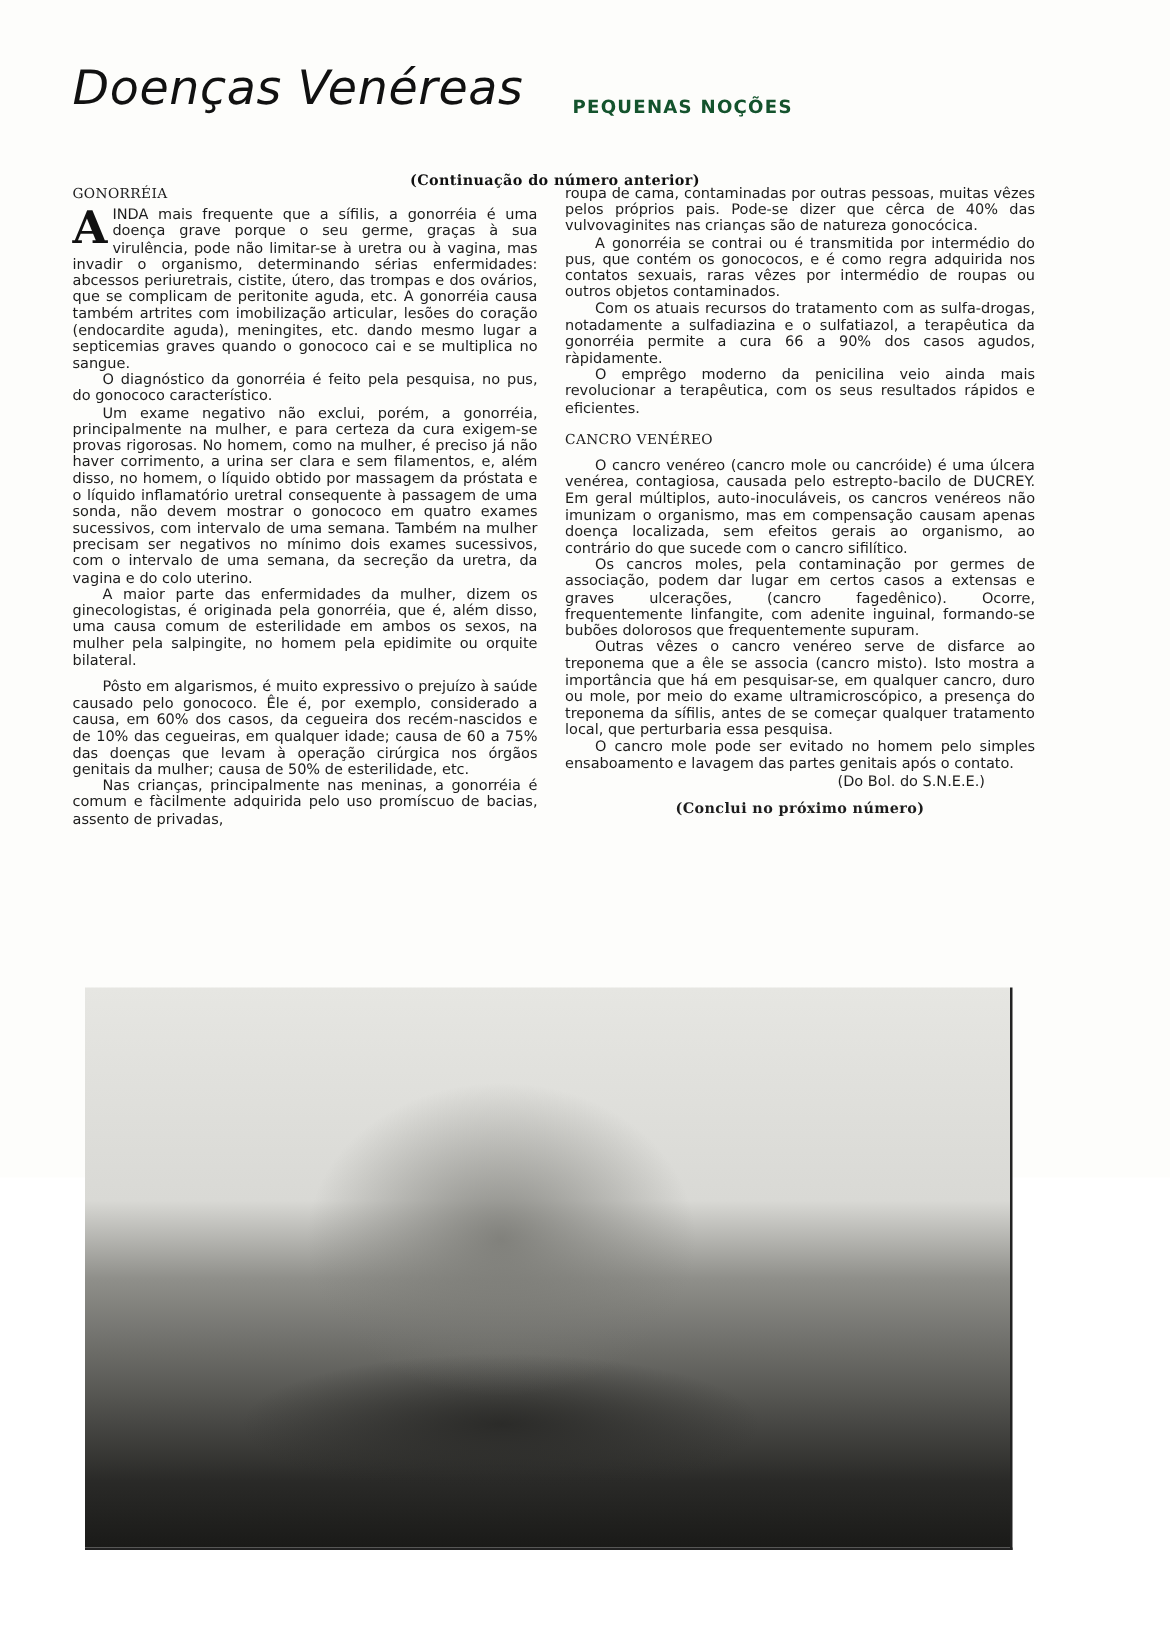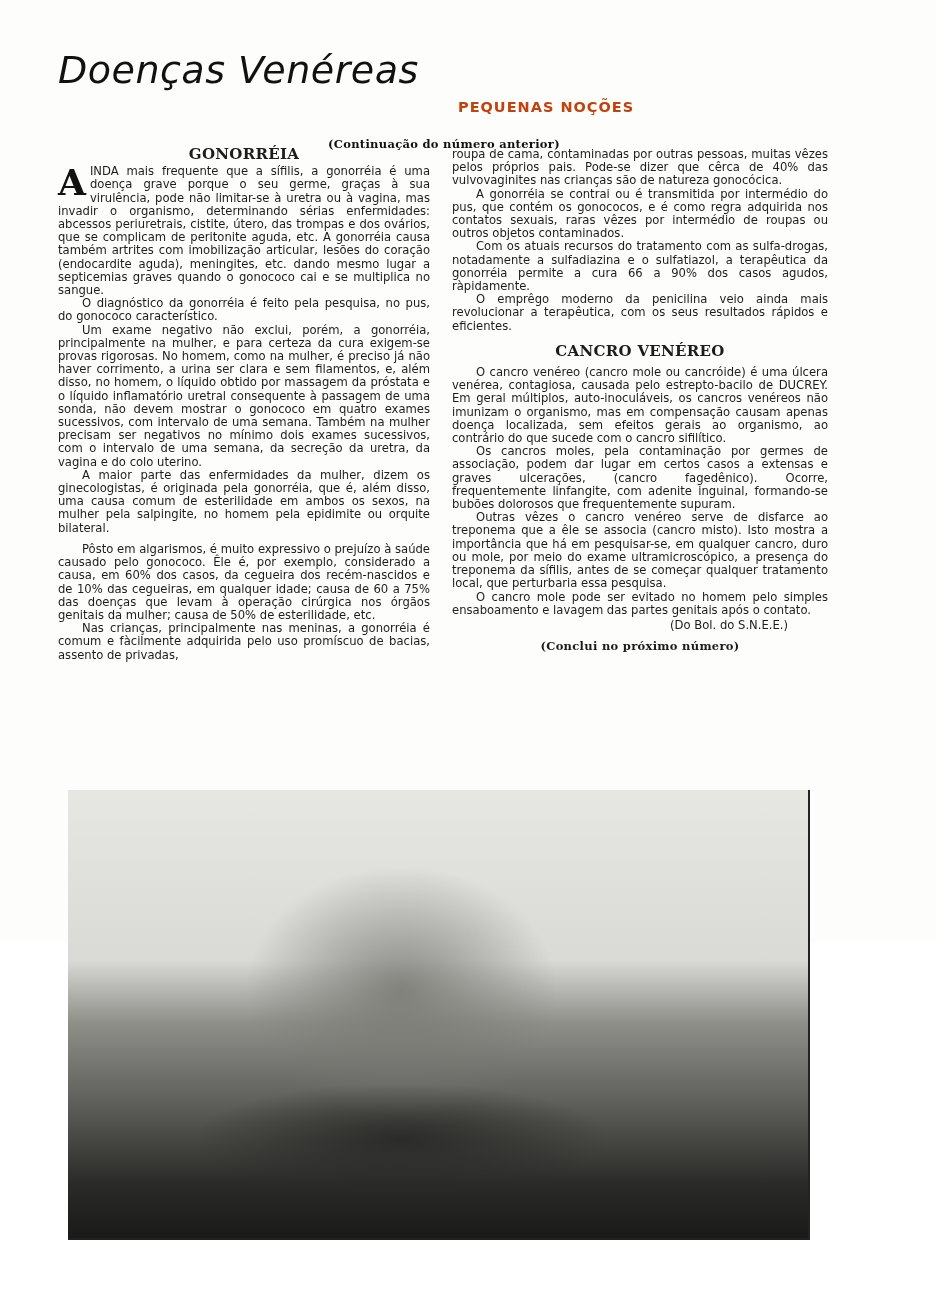--- a/index.html
+++ b/index.html
@@ -5,43 +5,43 @@
   html, body { margin: 0; padding: 0; background: #ffffff; }
   body { width: 936px; height: 1314px; position: relative; overflow: hidden; color: #1a1a1a; }
   .page { position: absolute; left: 0; top: 0; width: 936px; height: 942px; background: #fdfdfb; }
 
   .main-title {
     position: absolute; left: 58px; top: 48px;
     font-family: "DejaVu Sans", sans-serif; font-style: italic; font-weight: normal;
     font-size: 38px; letter-spacing: 0.5px; color: #111; margin: 0;
   }
   .subtitle {
-    position: absolute; left: 458px; top: 99px;
+    position: absolute; left: 458px; top: 78px;
     font-family: "DejaVu Sans", sans-serif; font-weight: bold; font-size: 14.5px;
-    letter-spacing: 1px; color: #c2410c; margin: 0;
+    letter-spacing: 1px; color: #14532d; margin: 0;
   }
   .continuation {
     position: absolute; left: 312px; top: 121px;
     font-family: "DejaVu Serif", serif; font-weight: bold; font-size: 11.5px;
     letter-spacing: 0.3px; color: #111; margin: 16px;
   }
 
   .col {
     position: absolute; top: 148px;
     font-family: "DejaVu Sans", sans-serif; font-size: 11.6px; line-height: 13.2px;
     text-align: justify; color: #1c1c1c;
   }
   .col-left { left: 58px; width: 372px; }
   .col-right { left: 452px; width: 376px; }
 
   .col p { margin: 0; text-indent: 24px; }
   .col p.gap { margin-top: 8px; }
   .section-heading {
-    font-family: "DejaVu Serif", serif; font-weight: bold; font-size: 15px;
-    text-align: center; margin: 0 0 4px 0; letter-spacing: 0.3px;
+    font-family: "DejaVu Serif", serif; font-weight: normal; font-size: 11px;
+    text-align: left; margin: 0 0 4px 0; letter-spacing: 0.3px;
   }
   .col-right .section-heading { margin-top: 12px; margin-bottom: 8px; }
   .first-para { text-indent: 0 !important; }
   .drop-cap {
     float: left; font-family: "DejaVu Serif", serif; font-weight: bold;
     font-size: 36px; line-height: 30px; margin: 2px 4px 0 0; color: #111;
   }
   .credit { text-align: right; text-indent: 0 !important; margin-top: 2px !important; padding-right: 40px; }
   .next-issue {
     font-family: "DejaVu Serif", serif; font-weight: bold; font-size: 11.5px;

